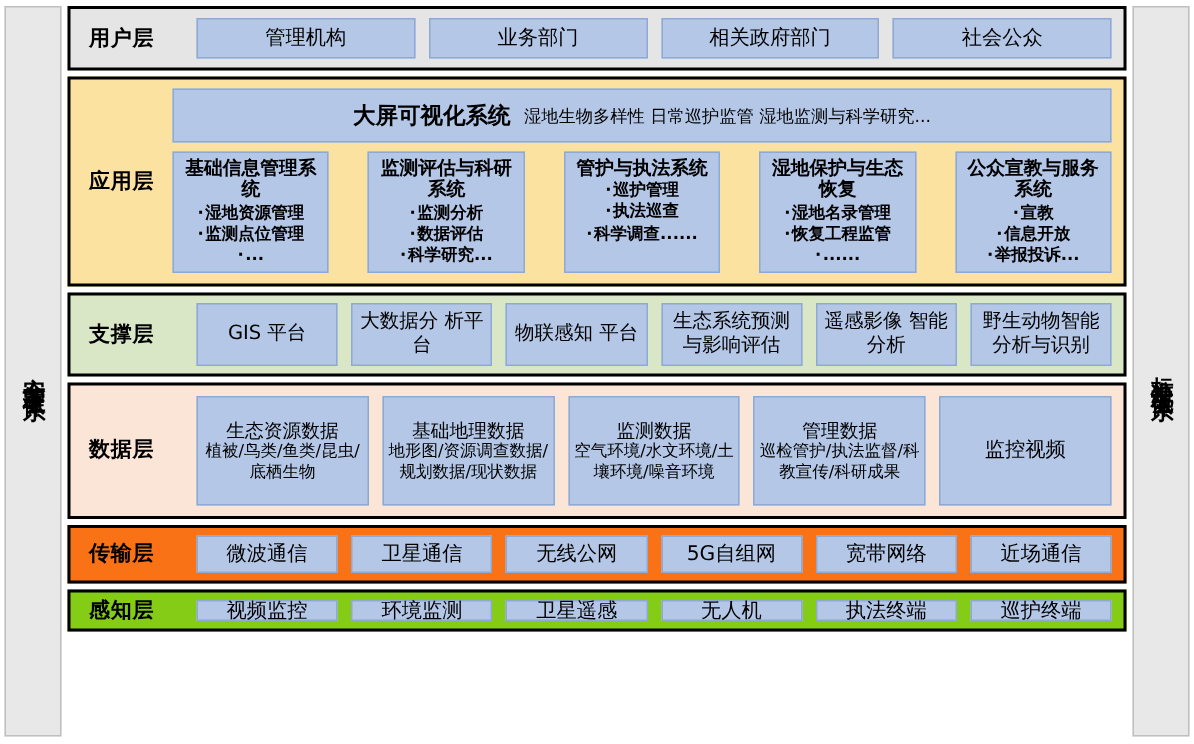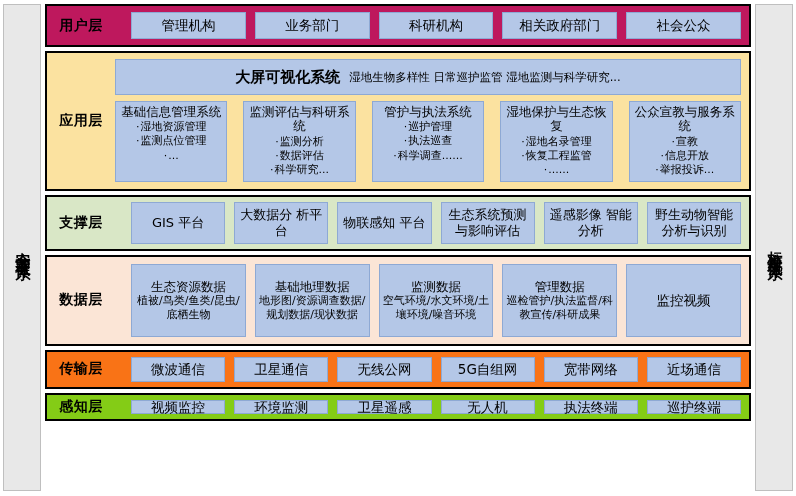--- a/index.html
+++ b/index.html
@@ -91,21 +91,21 @@
     align-items: center;
     justify-content: center;
     font-size: 13.5px;
     line-height: 1.25;
     padding: 5px 4px;
     flex: 1 1 0;
     min-width: 0;
   }
 
   
-  #layer-user { background: #be185d; }
+  #layer-user { background: #e5e5e5; }
   #layer-user .layer-body { padding-top: 6px; padding-bottom: 6px; }
   #layer-user .chip { height: 27px; padding: 0 2px; }
 
   
   #layer-app { background: #fbe2a0; }
   #layer-app .app-col {
     flex: 1 1 auto;
     display: flex;
     flex-direction: column;
     gap: 6px;
@@ -120,22 +120,23 @@
     display: flex;
     align-items: center;
     justify-content: center;
     gap: 9px;
     color: #000;
   }
   .app-banner .banner-main { font-size: 15px; font-weight: bold; }
   .app-banner .banner-sub { font-size: 11.5px; }
   .app-row {
     display: flex;
-    gap: 16px;
-    min-width: 0;
+    gap: 26px;
+    min-width: 0;
+    font-weight: bold;
   }
   .app-card {
     flex: 1 1 0;
     background: #b4c7e7;
     border: 1px solid #8ea9d4;
     padding: 3px 2px 4px 2px;
     min-width: 0;
     display: flex;
     flex-direction: column;
     align-items: center;
@@ -199,21 +200,20 @@
     <span class="vtext">安全管理体系</span>
   </div>
 
   <div class="center">
 
     <div class="layer" id="layer-user">
       <div class="layer-label">用户层</div>
       <div class="layer-body">
         <div class="chip">管理机构</div>
         <div class="chip">业务部门</div>
-        <div class="chip">科研机构</div>
         <div class="chip">相关政府部门</div>
         <div class="chip">社会公众</div>
       </div>
     </div>
 
     <div class="layer" id="layer-app">
       <div class="layer-label">应用层</div>
       <div class="app-col">
         <div class="app-banner">
           <span class="banner-main">大屏可视化系统</span>

